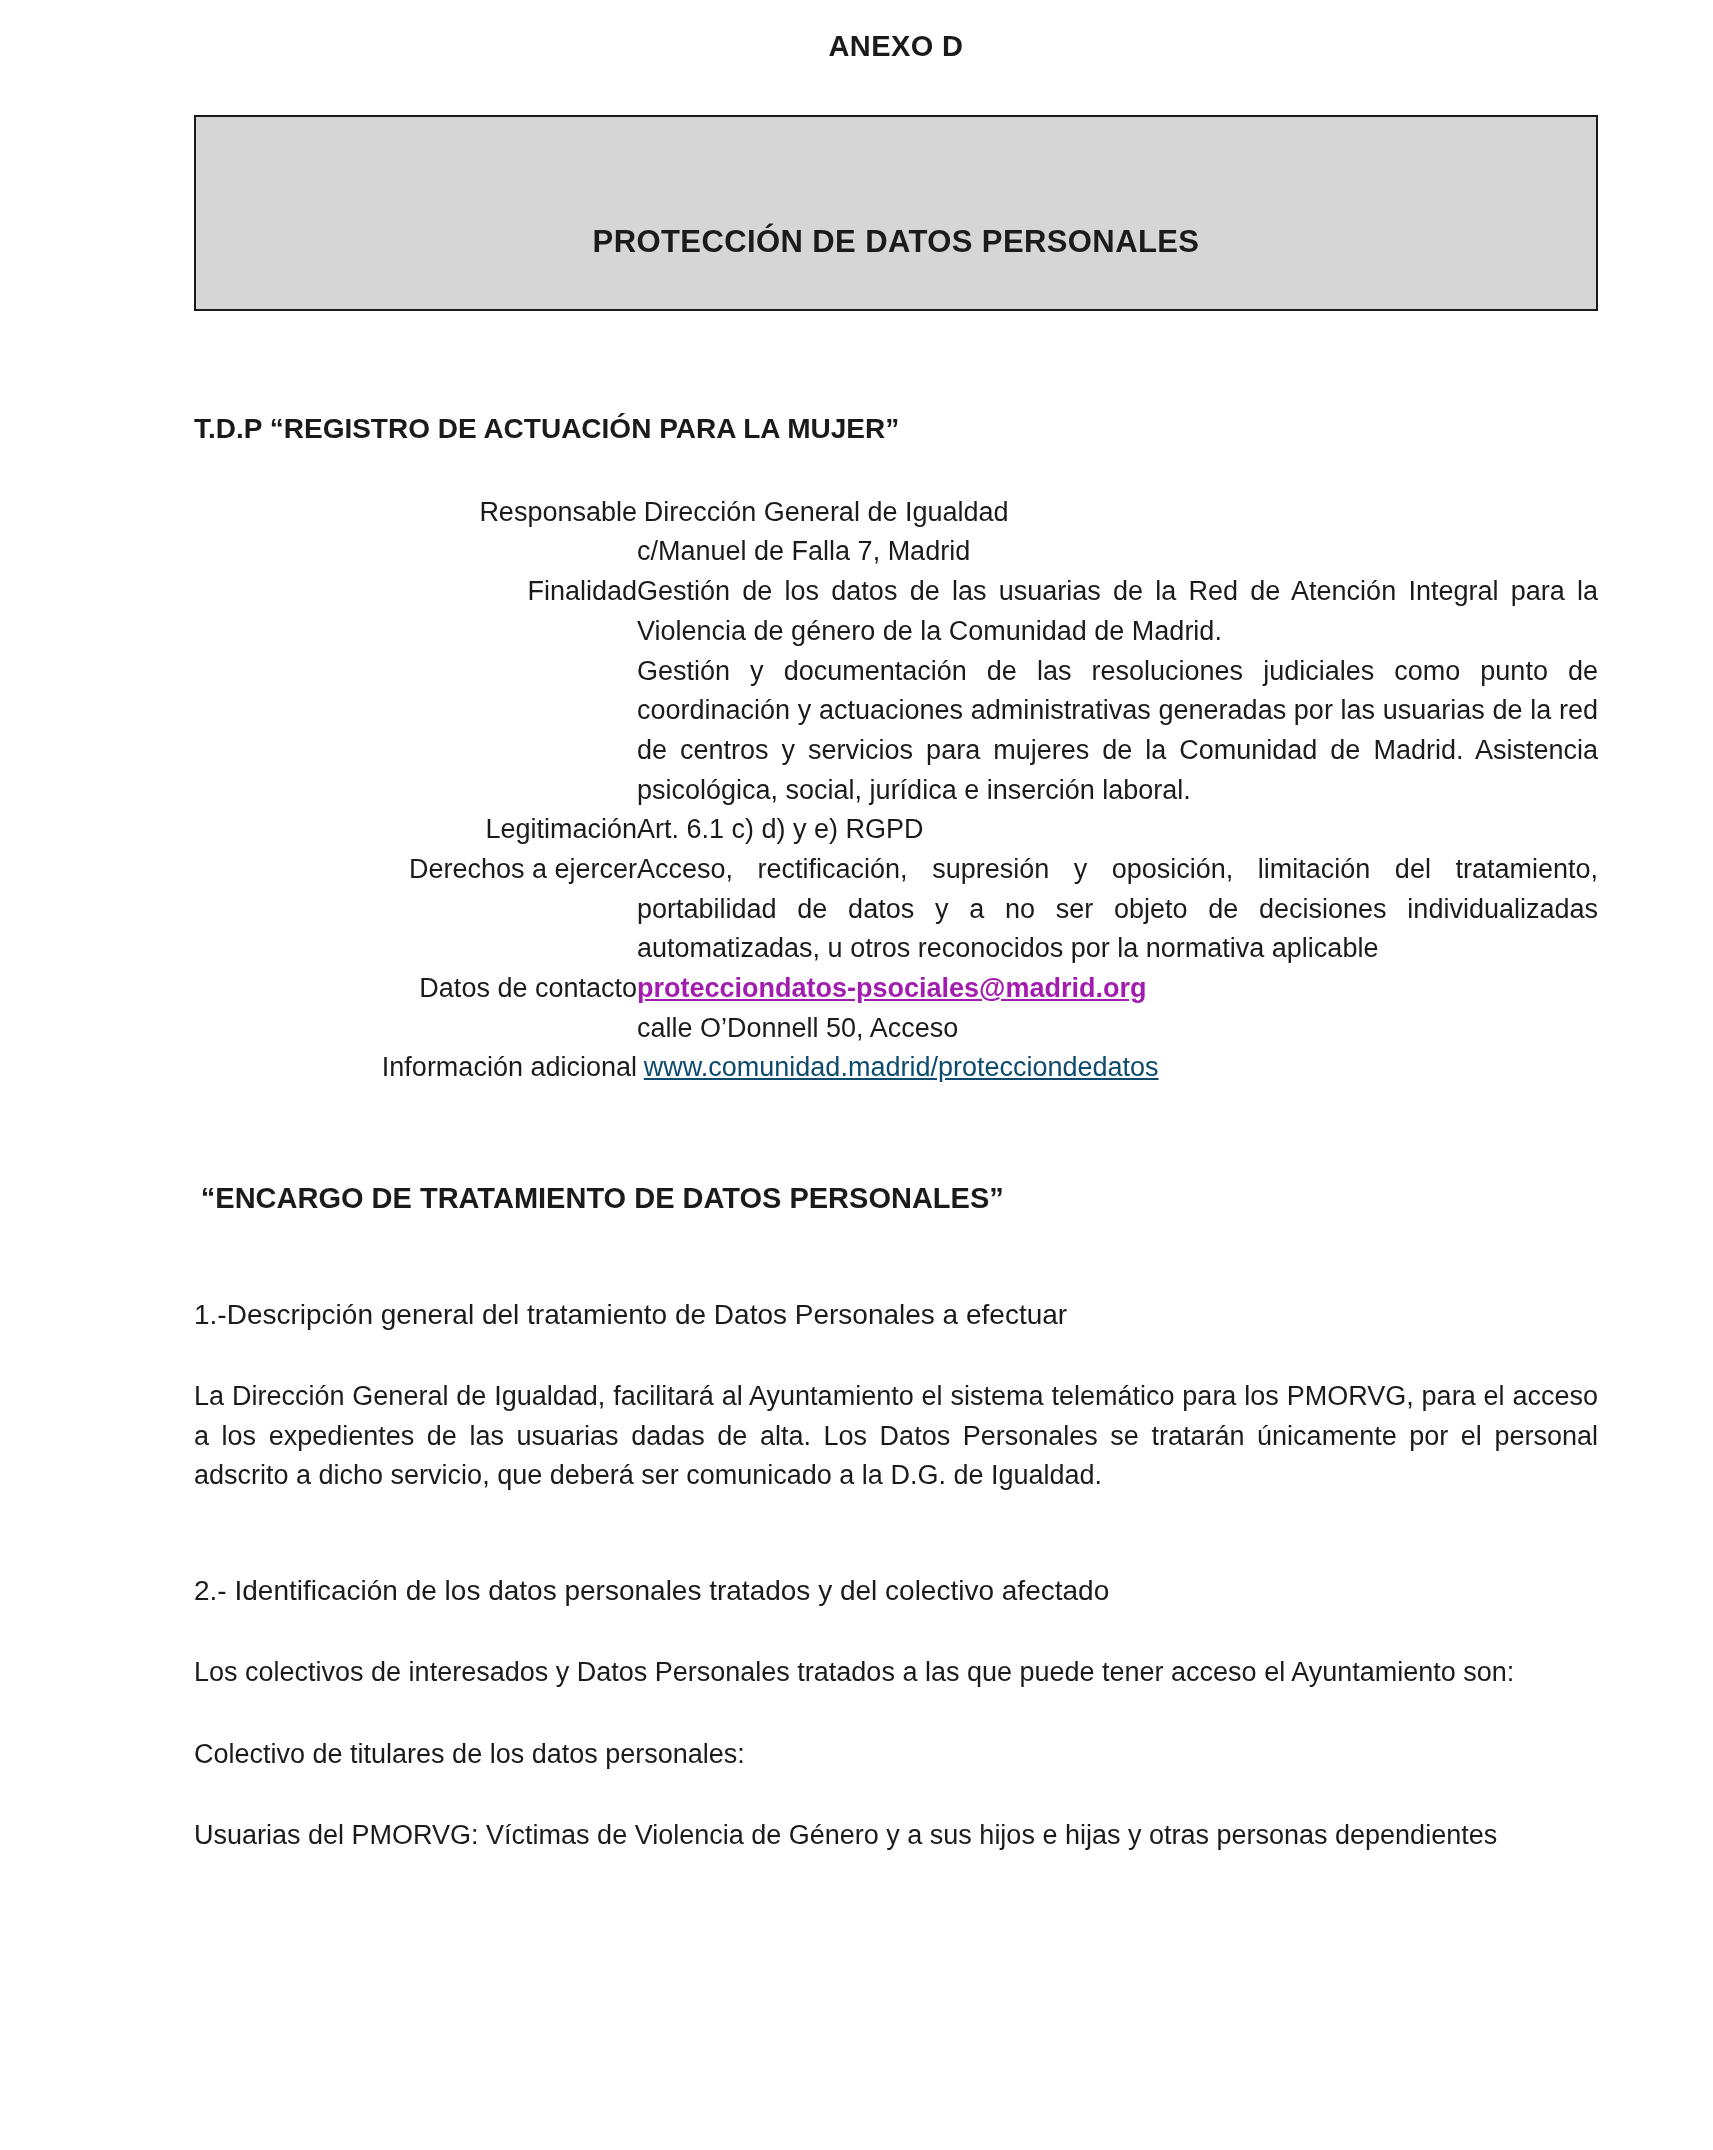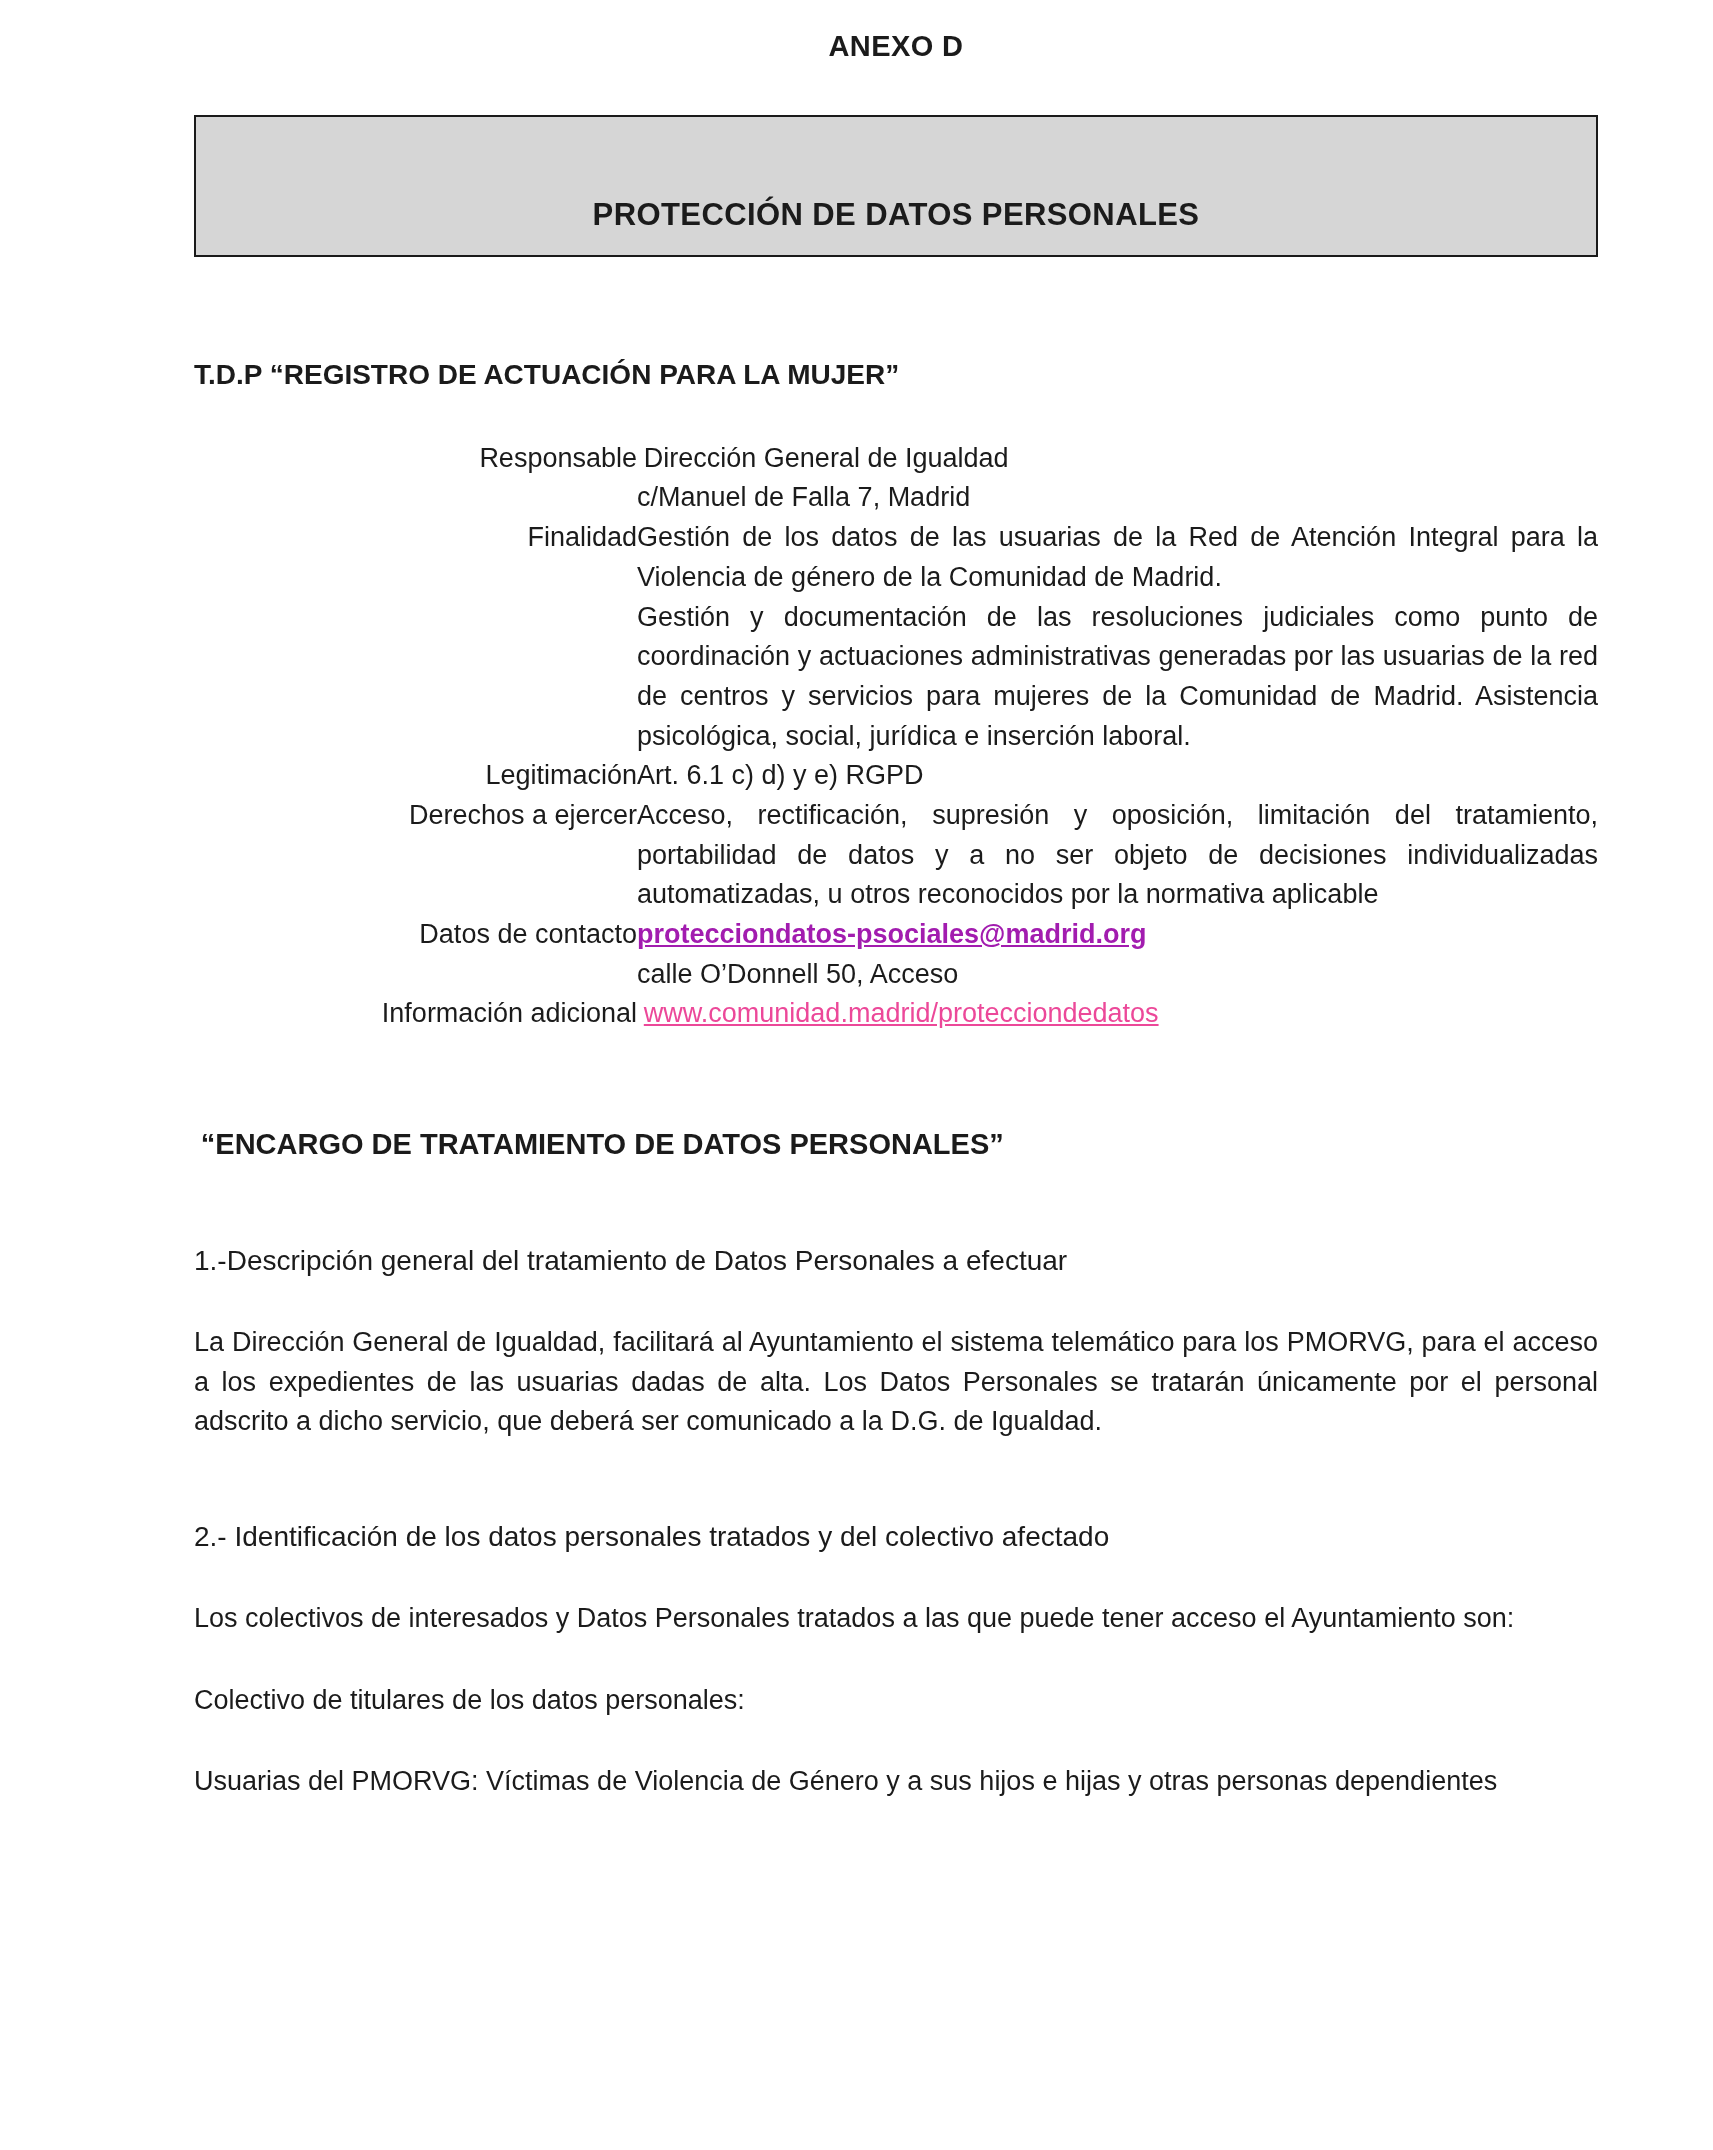--- a/index.html
+++ b/index.html
@@ -22,21 +22,21 @@
   }
   .annex-title {
     text-align: center;
     font-weight: bold;
     font-size: 29px;
     margin: 0 0 0 0;
     letter-spacing: 0.4px;
   }
   .title-box {
     margin-top: 47px;
-    height: 142px;
+    height: 196px;
     border: 2.3px solid #1a1a1a;
     background: #d6d6d6;
     box-sizing: border-box;
     display: flex;
     align-items: center;
     justify-content: center;
     padding-top: 59px;
   }
   .box-title {
     font-weight: bold;
@@ -70,21 +70,21 @@
   .indent-sm {
     padding-left: 6.8px;
   }
   .link-email {
     font-weight: bold;
     text-decoration: underline;
     color: #a21caf;
   }
   .link-url {
     text-decoration: underline;
-    color: #ec4899;
+    color: #0c4a6e;
   }
   .encargo-heading {
     margin: 89px 0 0 0;
     padding-left: 6.8px;
     font-weight: bold;
     font-size: 29px;
   }
   .section-heading {
     margin: 74px 0 0 0;
     font-weight: normal;

